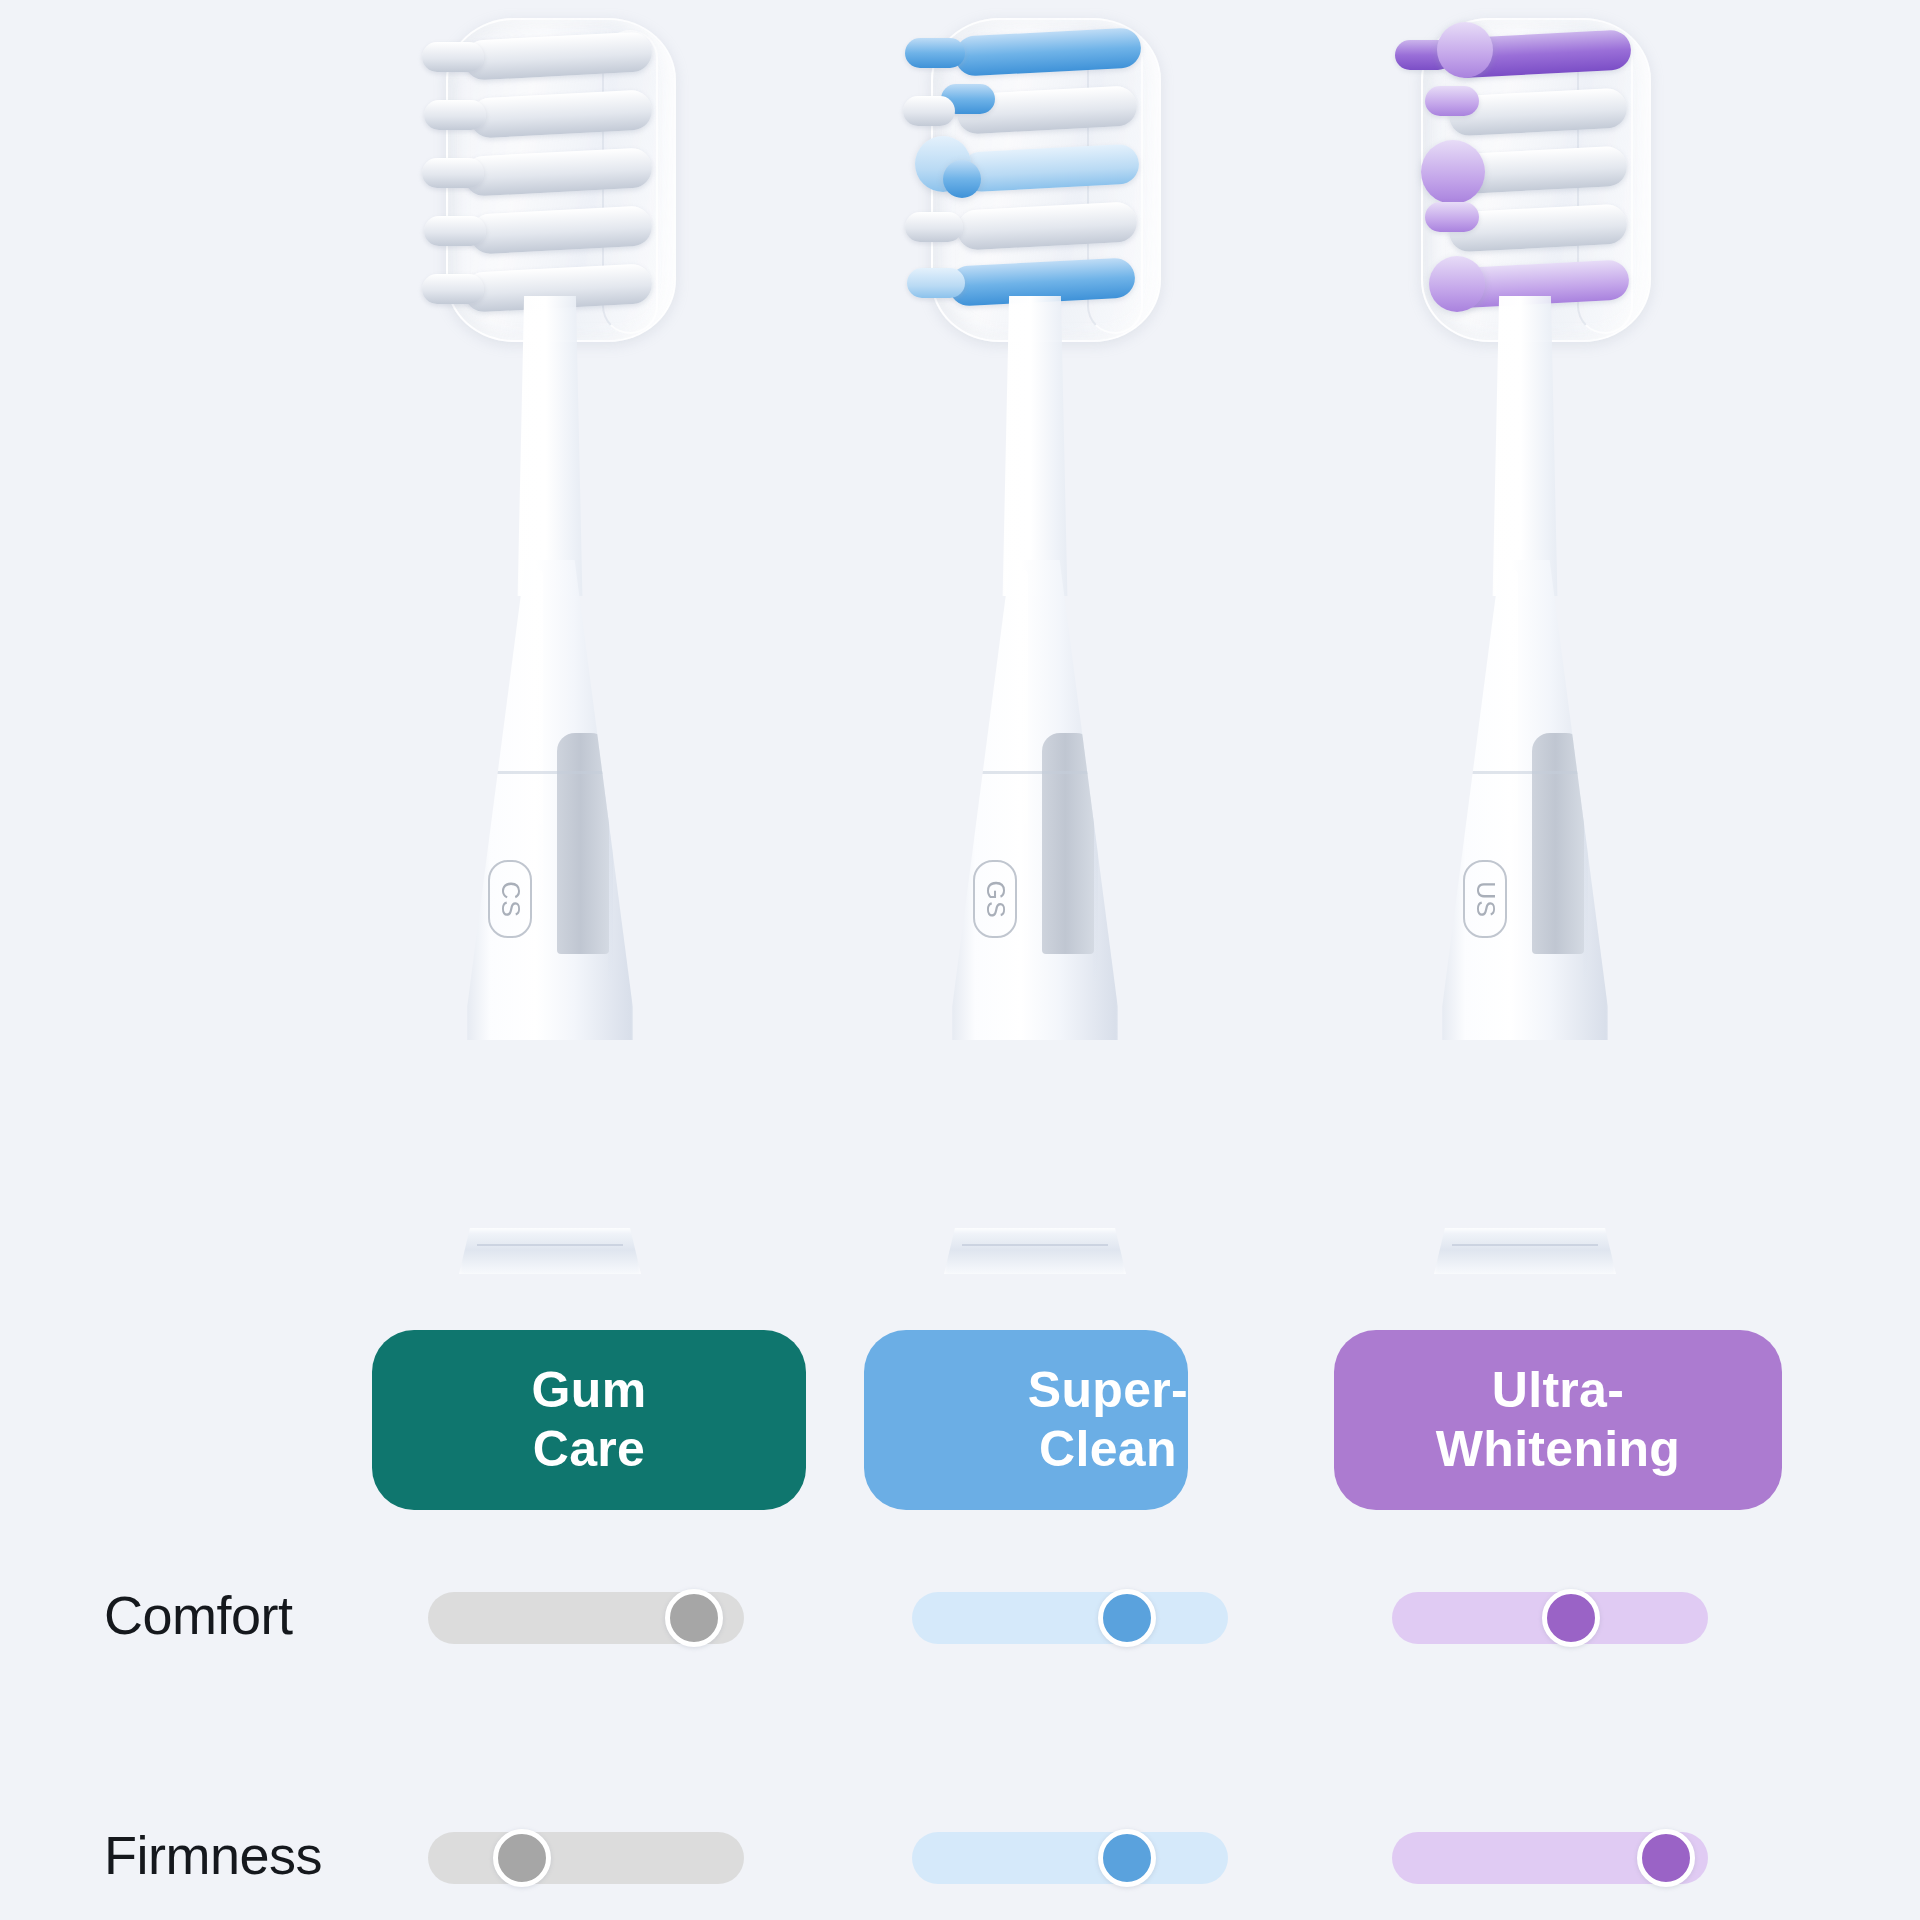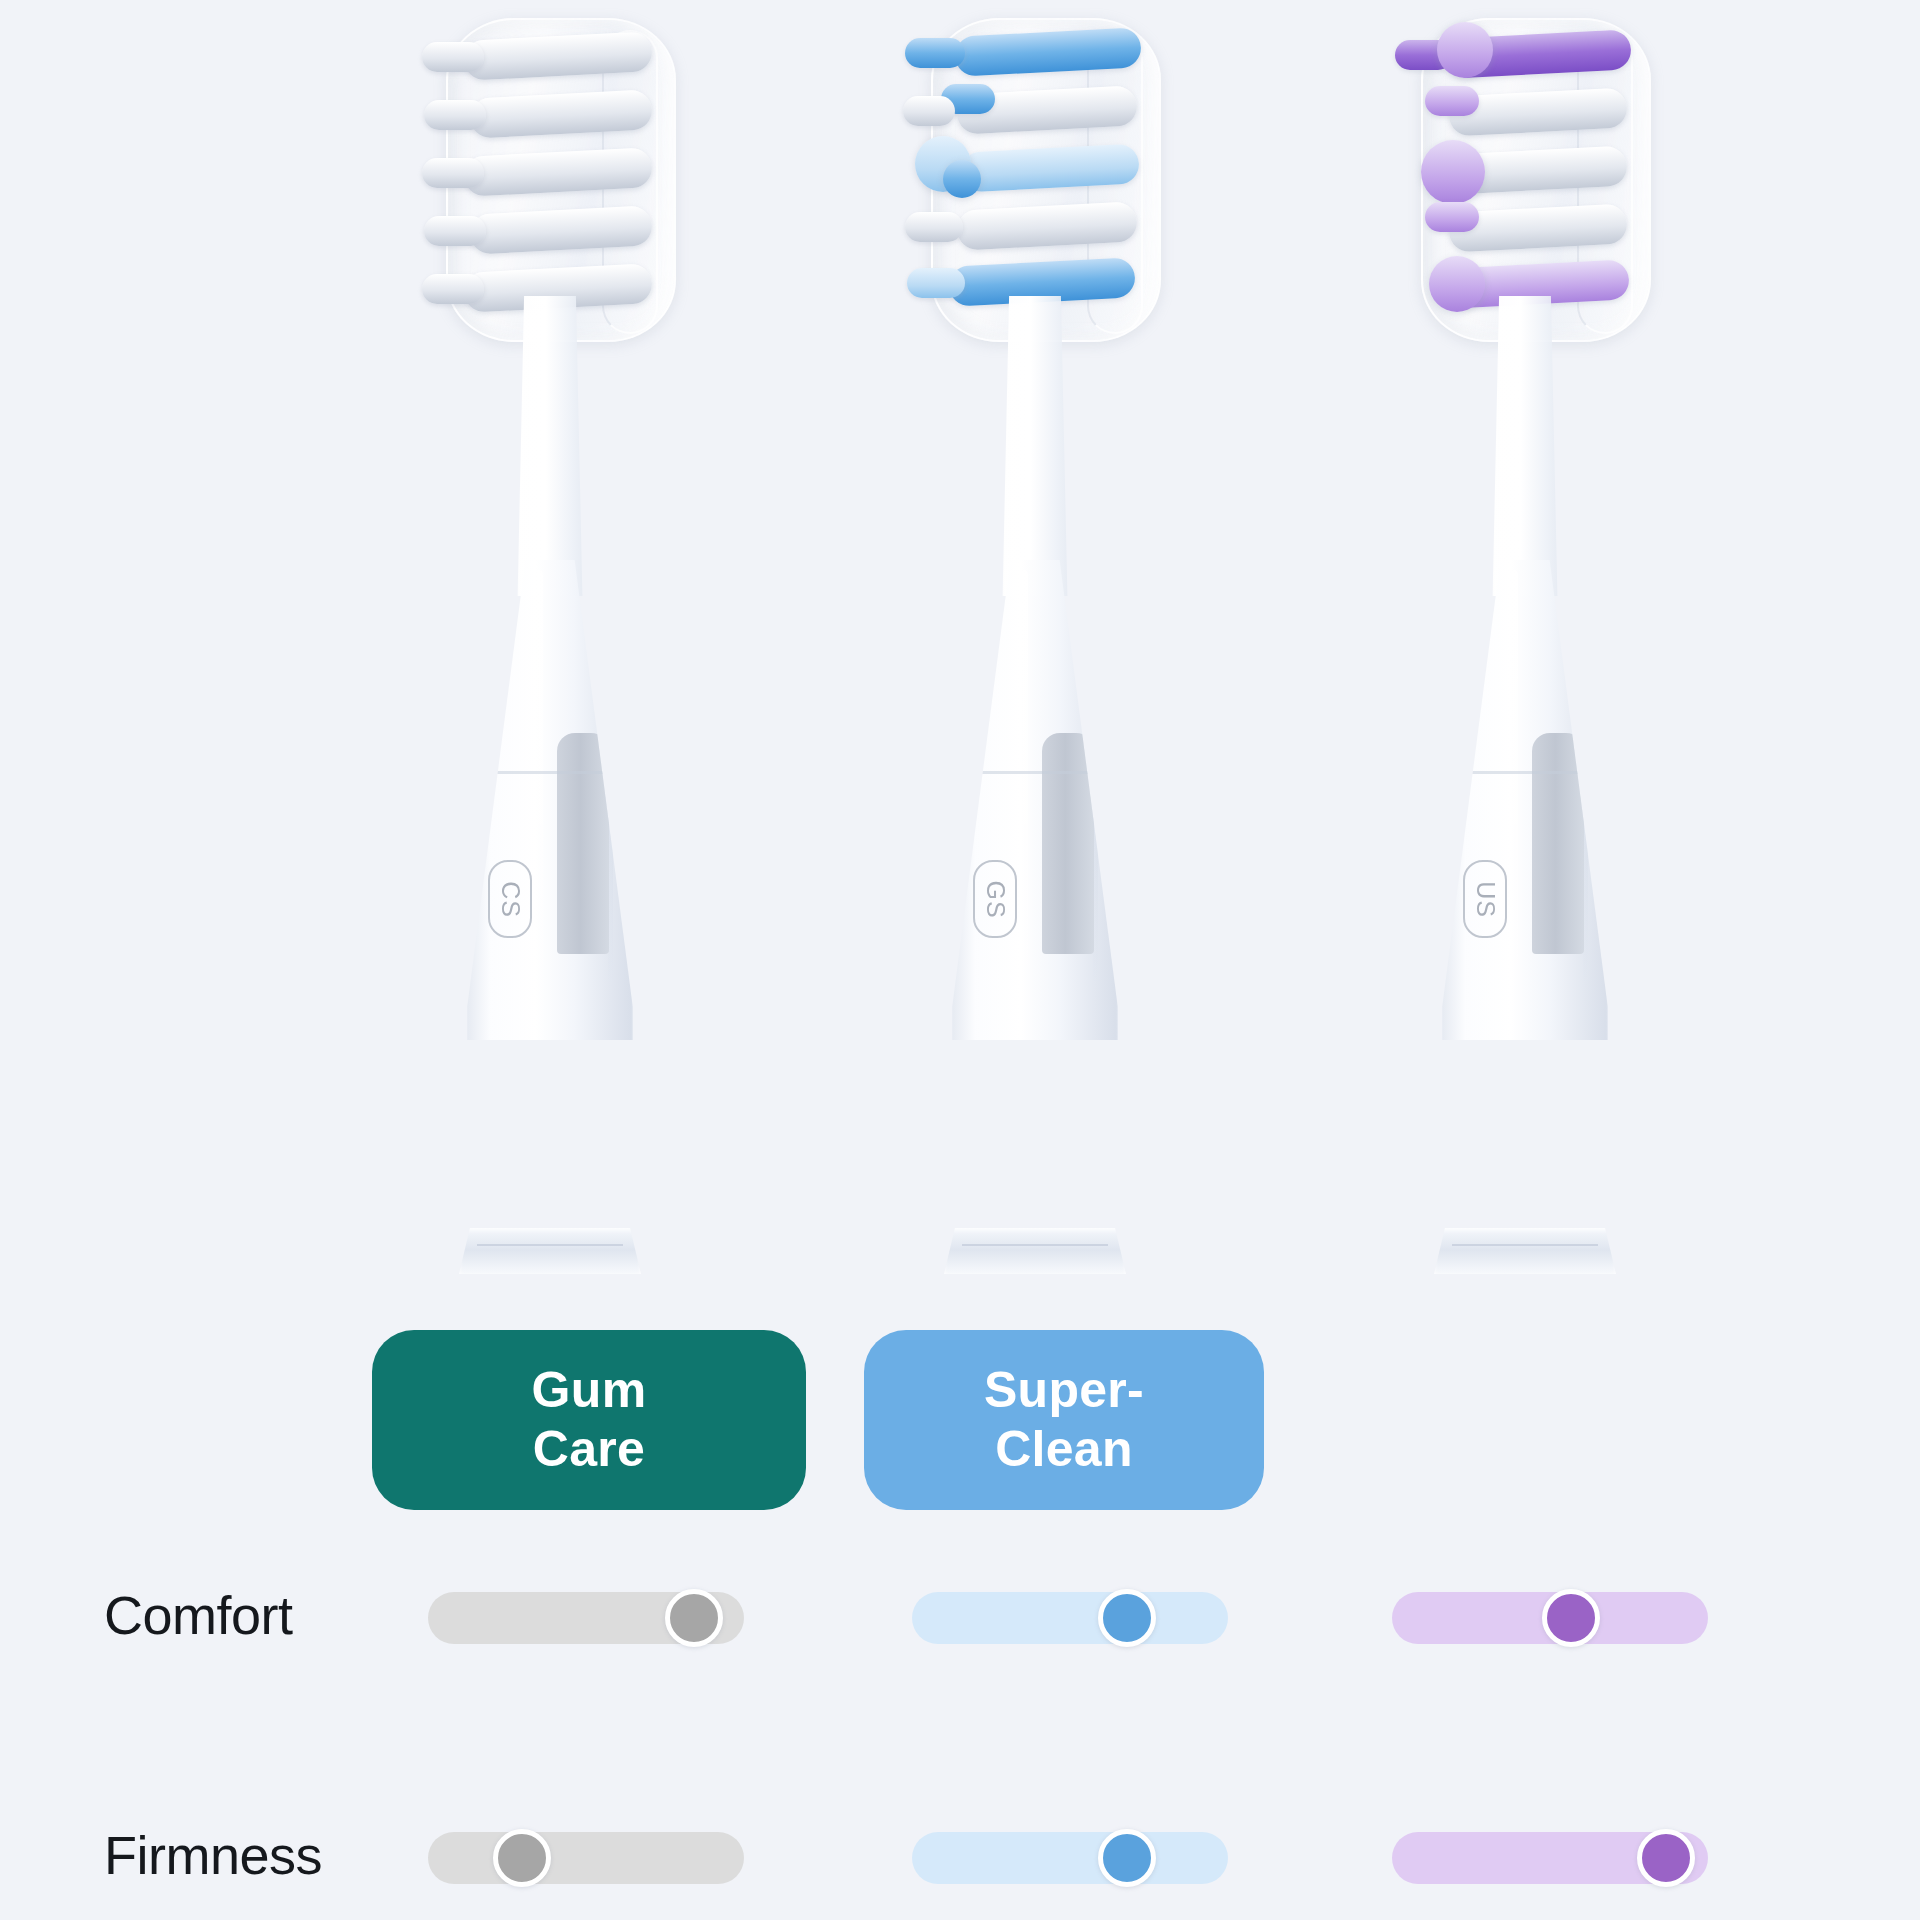--- a/index.html
+++ b/index.html
@@ -149,21 +149,21 @@
 
   
   .pills{position:absolute;left:0;top:1330px;width:1920px;height:185px;}
   .pill{
     position:absolute;top:0;height:180px;border-radius:42px;
     display:flex;align-items:center;justify-content:center;
     color:#ffffff;font-weight:bold;font-size:50px;line-height:1.18;
     text-align:center;letter-spacing:.3px;
   }
   .pill.k0{left:372px;width:434px;}
-  .pill.k1{left:864px;width:400px;}
+  .pill.k1{left:864px;width:324px;justify-content:flex-end;}
   .pill.k2{left:1334px;width:448px;}
 
   
   .attrs{position:absolute;left:0;top:1580px;width:1920px;height:340px;}
   .arow{position:absolute;left:0;width:1920px;height:78px;}
   .arow.r0{top:0;}
   .arow.r1{top:122px;}
   .arow.r2{top:240px;text-align:right;}
   .alabel{
     position:absolute;left:104px;top:4px;
@@ -290,20 +290,26 @@
         <div>Gum</div>
         <div>Care</div>
       </div>
     </div>
     <div class="pill k1" style="background: rgb(107, 174, 229);">
       <div>
         <div>Super-</div>
         <div>Clean</div>
       </div>
     </div>
+    <div class="pill k2" style="background: rgb(172, 123, 208);">
+      <div>
+        <div>Ultra-</div>
+        <div>Whitening</div>
+      </div>
+    </div>
   </div>
 
   <div class="attrs">
 
     <div class="arow r0">
       <div class="alabel">Comfort</div>
       <div class="track t0" style="background: rgb(220, 220, 220);">
         <div class="knob" style="background: rgb(166, 166, 166); left: 266.36px;"></div>
       </div>
       <div class="track t1" style="background: rgb(213, 233, 250);">

